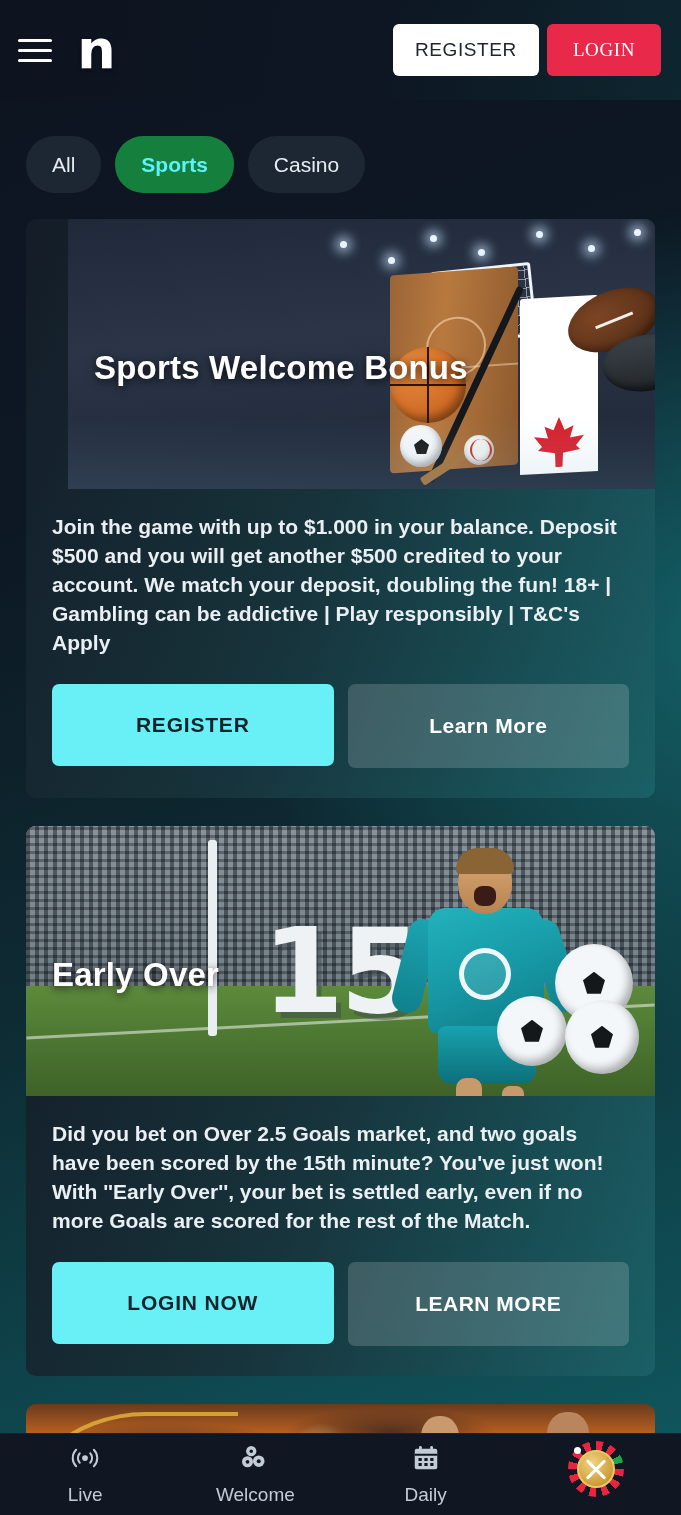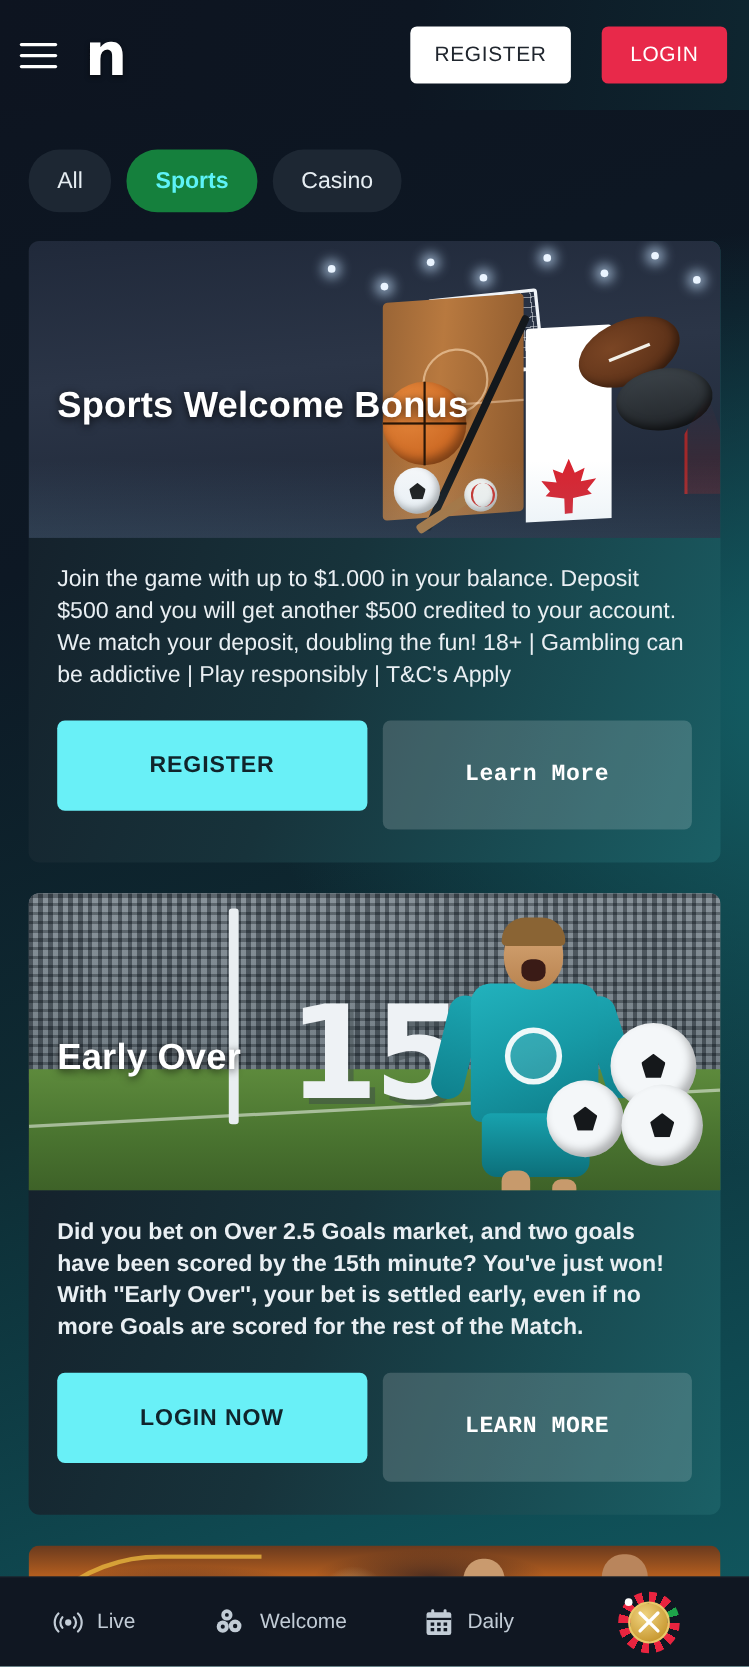--- a/index.html
+++ b/index.html
@@ -33,21 +33,21 @@
             text-shadow: 0 2px 5px rgba(0,0,0,.55); }
   .header-spacer { flex: 1; }
   .btn-register-top {
     background:#fff; color:#20262e; font-size:19px; font-weight:400;
     letter-spacing:.6px; padding:15px 22px; border-radius:6px; border:0;
     cursor:pointer; font-family:"Liberation Sans", sans-serif;
   }
   .btn-login-top {
     background:#e8294a; color:#fff; font-size:19px; font-weight:400;
     letter-spacing:.6px; padding:15px 26px; border-radius:6px; border:0;
-    margin-left:28px; cursor:pointer; font-family:Liberation Sans, sans-serif;
+    margin-left:8px; cursor:pointer; font-family:Liberation Serif, serif;
   }
 
   
   .filters { display:flex; gap:14px; padding: 36px 0 0 26px; }
   .chip {
     border-radius:28px; padding:0 26px; height:57px; display:flex;
     align-items:center; justify-content:center; font-size:21px;
     color:#e6edf2; background:#1d2733; cursor:pointer; border:0;
     font-family:"Liberation Sans", sans-serif;
   }
@@ -61,36 +61,36 @@
   }
   .card-hero { position:relative; height:270px; overflow:hidden; }
   .card-title {
     position:absolute; left:26px; bottom:0; top:0;
     display:flex; align-items:center;
     font-size:33px; font-weight:700; color:#fff;
     text-shadow:0 2px 8px rgba(0,0,0,.75); z-index:4; letter-spacing:.2px;
   }
   .card-title.low { align-items:flex-end; padding-bottom:102px; }
   .card-body { padding: 24px 26px 30px 26px; }
-  .card-text { font-size:21px; line-height:1.38; color:#e9eff3; }
+  .card-text { font-size:21px; line-height:1.38; color:#e9eff3;font-weight:bold; }
   .card-text.bold { font-weight:700; }
   .card-actions { display:flex; gap:14px; margin-top:26px; }
   .btn-primary {
     flex:1; height:82px; border:0; border-radius:7px; cursor:pointer;
     background:#69f0f7; color:#10242b; font-size:21px; font-weight:700;
     letter-spacing:.8px; font-family:"Liberation Sans", sans-serif;
   }
   .btn-secondary {
-    flex:1; height:99px; border:0; border-radius:7px; cursor:pointer;
+    flex:1; height:84px; border:0; border-radius:7px; cursor:pointer;
     background:rgba(255,255,255,.17); color:#fff; font-size:21px; font-weight:700;
-    letter-spacing:.5px; font-family:Liberation Mono, monospace;
-  }
-
-  
-  .hero1 { background: linear-gradient(175deg,#20293a 0%,#2b3547 42%,#1d2636 100%); }
+    letter-spacing:.5px; font-family:Liberation Sans, sans-serif;
+  }
+
+  
+  .hero1 { background: linear-gradient(175deg,#20293a 0%,#2b3547 42%,#1d2636 100%); margin-left: 42px; }
   .stadium-lights { position:absolute; inset:0; }
   .stadium-lights i {
     position:absolute; width:7px; height:7px; border-radius:50%;
     background:#eaf4ff; box-shadow:0 0 11px 5px rgba(200,228,255,.65);
   }
   .court {
     position:absolute; left:322px; top:52px; width:128px; height:198px;
     background: linear-gradient(95deg,#9a6536 0%,#b8793f 40%,#8d5a2e 100%);
     transform: skewY(-4deg); border-radius:4px;
   }
@@ -301,21 +301,21 @@
             border-radius:14px 14px 0 0;
             background: linear-gradient(180deg,#36c3d2 0%,#1d9fb0 100%); }
 
   
   .bottom-nav {
     position:absolute; left:0; right:0; bottom:0; height:82px;
     background:#101722; display:flex; align-items:center;
     border-top:1px solid rgba(255,255,255,.05); z-index:9;
   }
   .nav-item {
-    flex:1; display:flex; align-items:center;
+    flex:1; display:flex; flex-direction:column; align-items:center;
     justify-content:center; gap:11px; cursor:pointer;
   }
   .nav-label { font-size:19px; color:#c2ccd6; }
   .nav-ico { width:30px; height:30px; display:block; }
 
   .roulette { width:56px; height:56px; position:relative; }
   .roulette .spokes {
     position:absolute; inset:0; border-radius:50%;
     background:
       conic-gradient(from 0deg,

